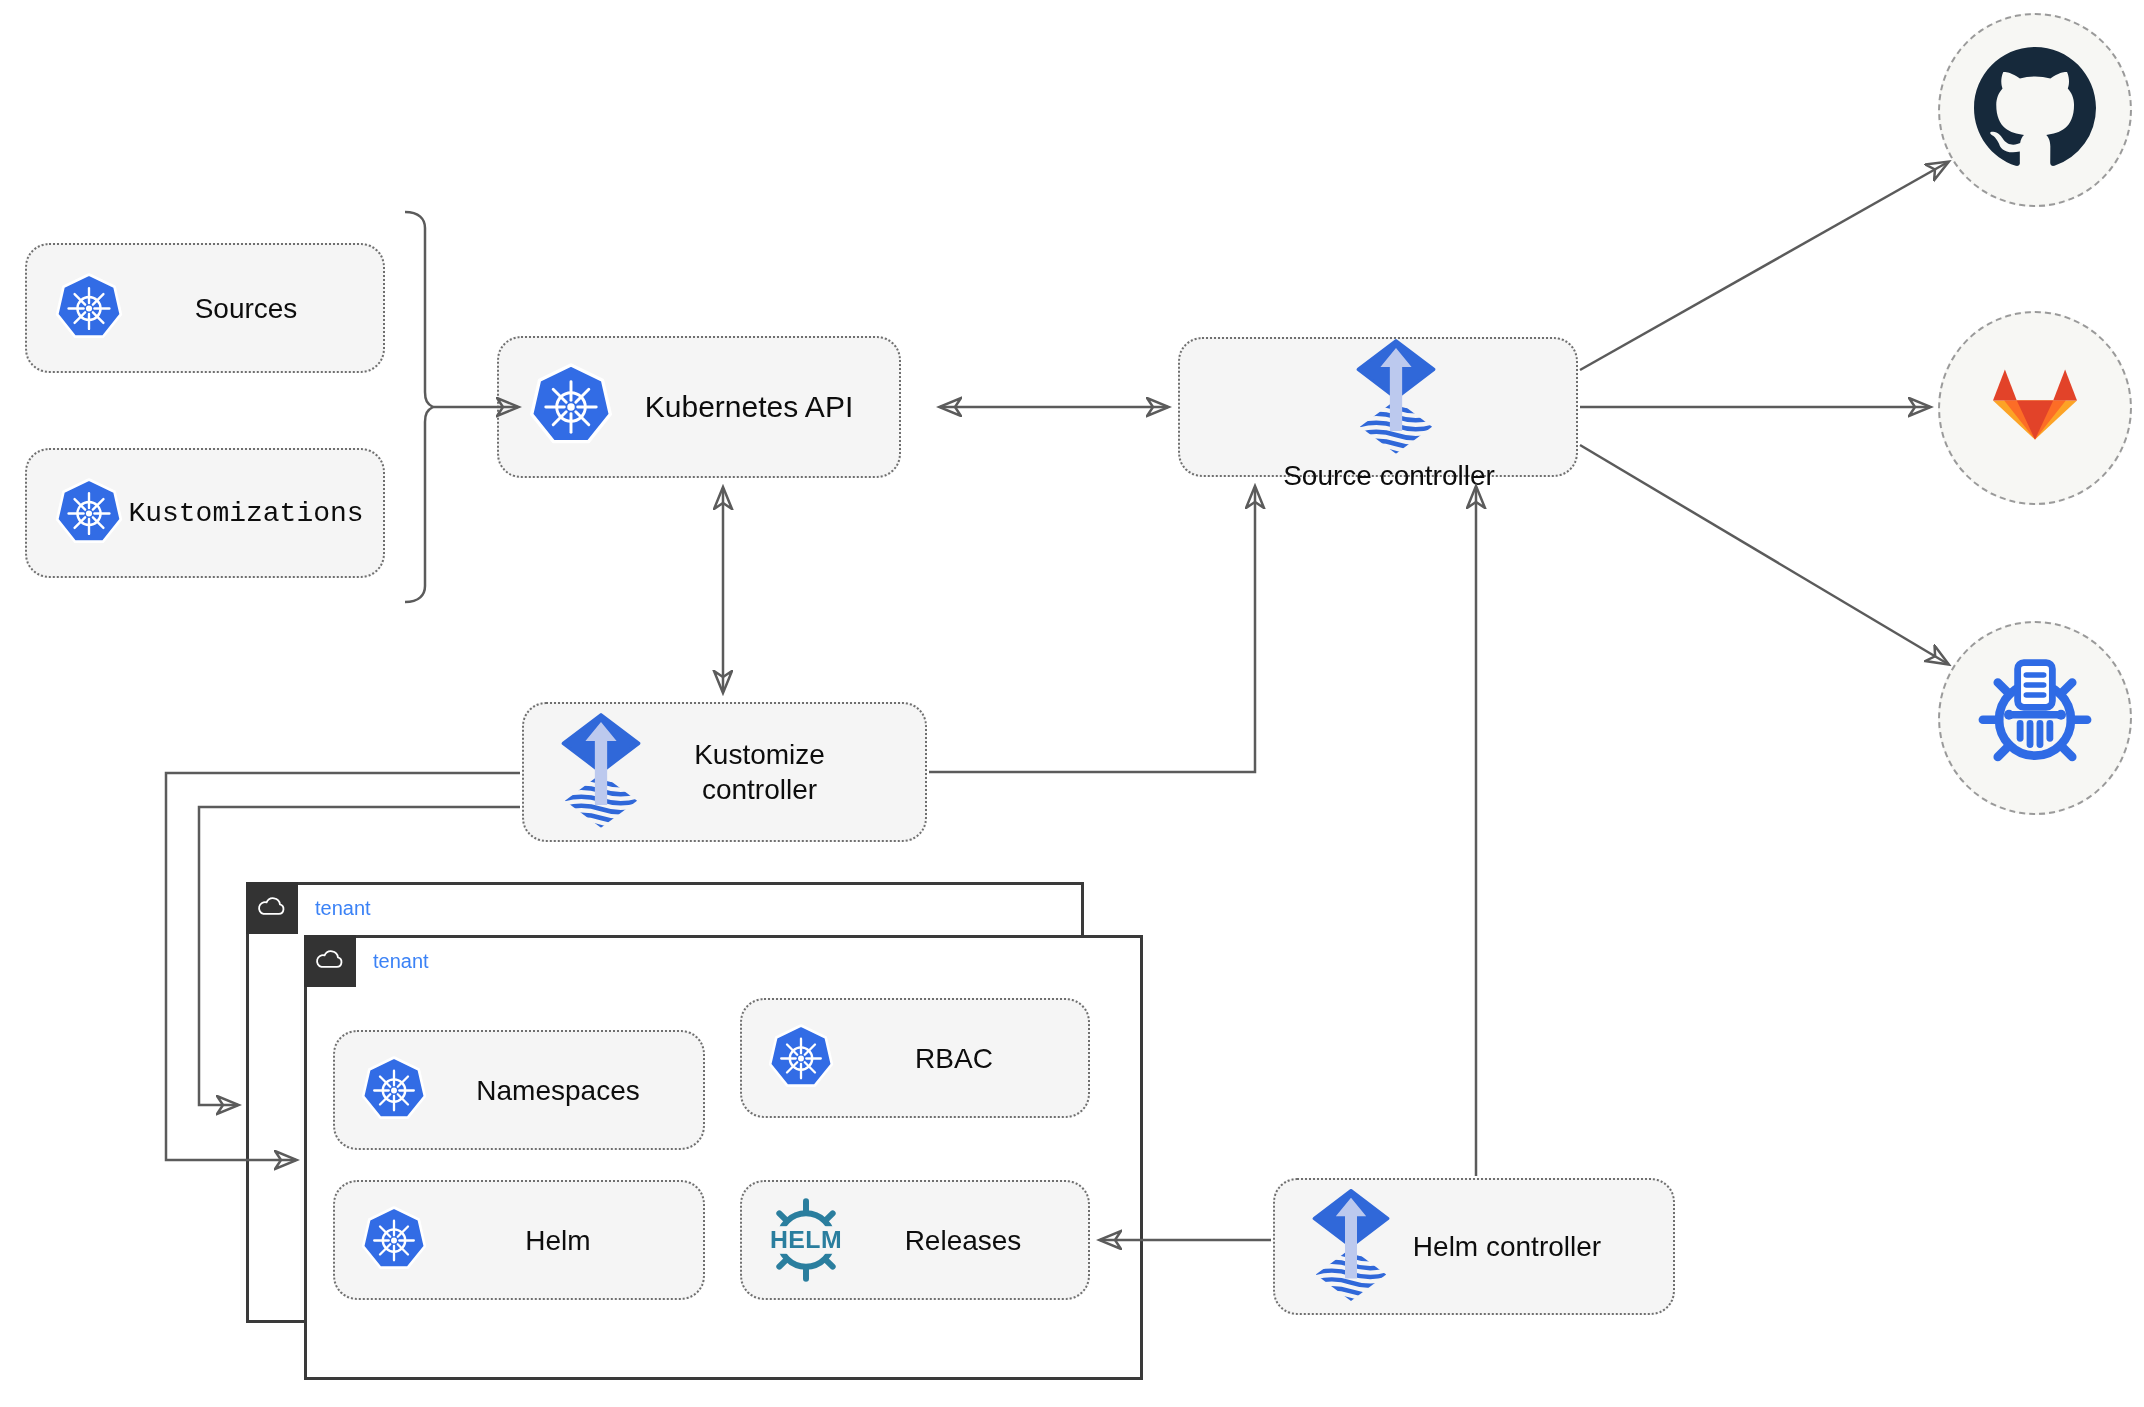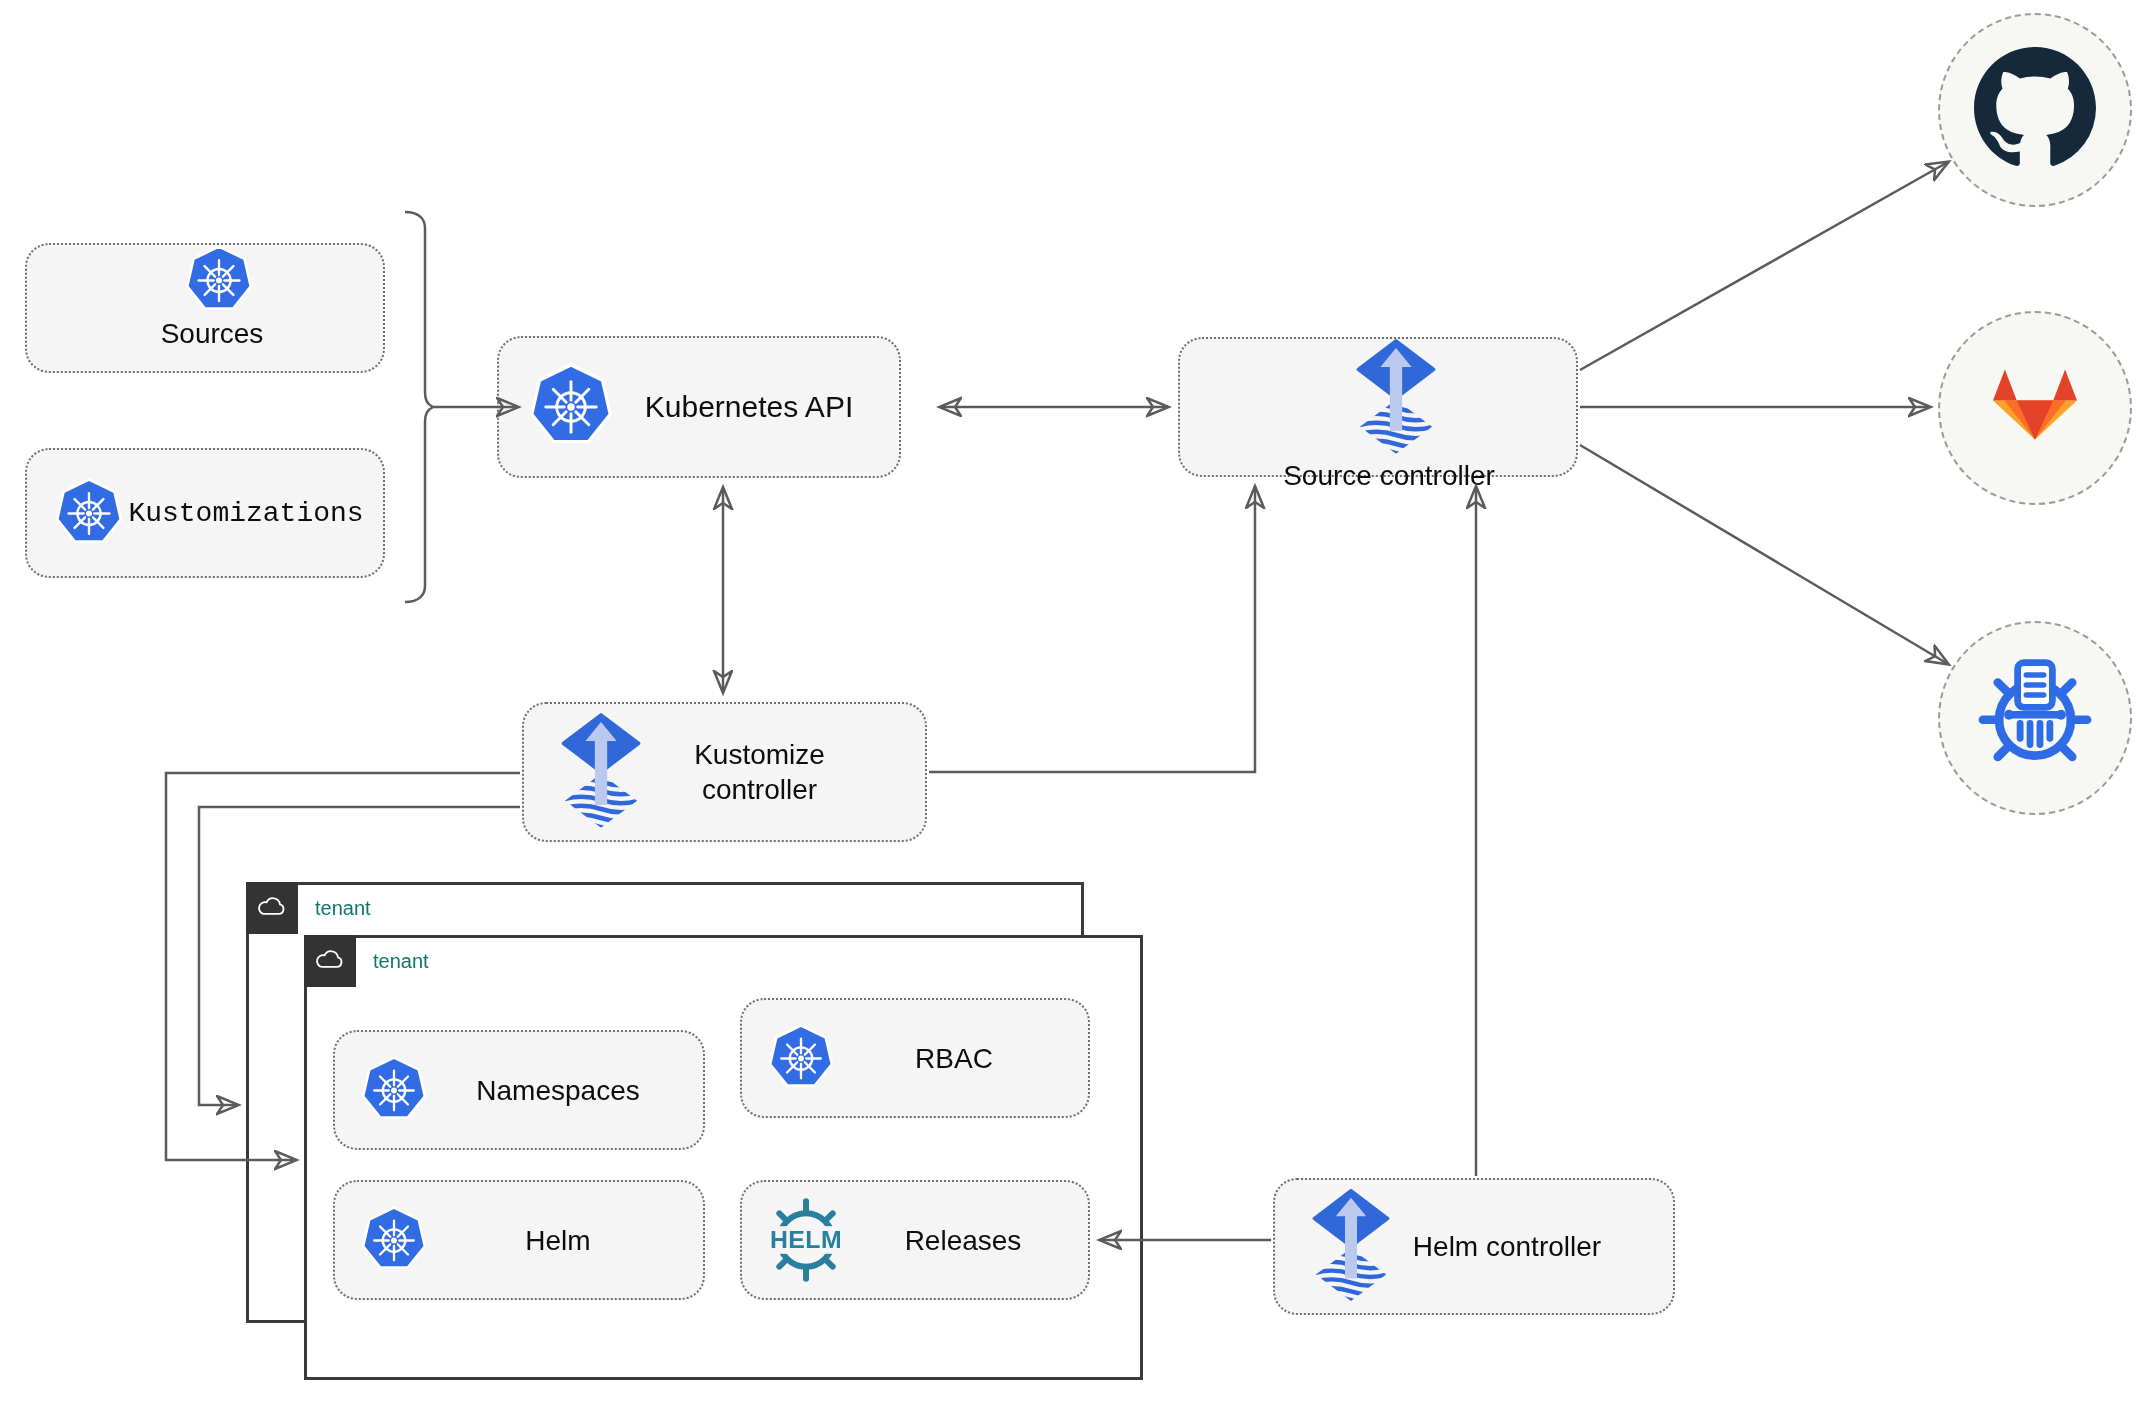--- a/index.html
+++ b/index.html
@@ -11,21 +11,21 @@
         display:flex;align-items:center;z-index:4;box-sizing:border-box;}
   .node .icon{flex:0 0 auto;display:flex;align-items:center;justify-content:center;}
   .node .label{flex:1 1 auto;text-align:center;font-size:28px;line-height:1.25;color:#0d0d0d;
                padding-right:14px;white-space:pre-line;}
 
   
   .tenant{position:absolute;background:#ffffff;border:3px solid #3a3a3a;box-sizing:border-box;}
   .tenant-tab{position:absolute;top:-3px;left:-3px;width:52px;height:52px;background:#333333;
               display:flex;align-items:center;justify-content:center;}
   .tenant-name{position:absolute;top:-3px;left:58px;height:52px;display:flex;align-items:center;
-               font-size:20px;color:#0f766e;padding-left:8px;}
+               font-size:20px;color:#3b82f6;padding-left:8px;}
 
   
   .ext-circle{position:absolute;width:194px;height:194px;border-radius:50%;
               border:2px dashed #9a9a9a;background:#f7f7f4;display:flex;align-items:center;
               justify-content:center;z-index:4;box-sizing:border-box;}
 
   .connectors{position:absolute;left:0;top:0;width:2144px;height:1407px;z-index:6;pointer-events:none;}
   .connectors path, .connectors line, .connectors polyline{stroke:#5b5b5b;stroke-width:2.5;fill:none;}
 
   .z-back{z-index:2}.z-front{z-index:3}
@@ -120,21 +120,21 @@
       <symbol id="sym-gitlab" viewBox="0 0 100 100">
         <polygon points="20,46 80,46 50,74" fill="#fca326"></polygon>
         <polygon points="28,46 72,46 50,74" fill="#fc6d26"></polygon>
         <polygon points="37,46 63,46 50,74" fill="#e24329"></polygon>
         <polygon points="20,46 28.5,24 37,46" fill="#e24329"></polygon>
         <polygon points="63,46 71.5,24 80,46" fill="#e24329"></polygon>
       </symbol>
     </defs>
   </svg>
 
-  <div class="node" style="left:25px;top:243px;width:360px;height:130px;padding-left:28px;flex-direction:column;">
+  <div class="node" style="left:25px;top:243px;width:360px;height:130px;padding-left:28px;">
     <span class="icon">
       <svg width="68" height="71">
           <use href="#sym-k8s"></use>
         </svg>
       </span>
     <span class="label">Sources</span>
   </div>
 
   <div class="node" style="left:25px;top:448px;width:360px;height:130px;padding-left:28px;font-family:Liberation Mono, monospace;">
     <span class="icon">

